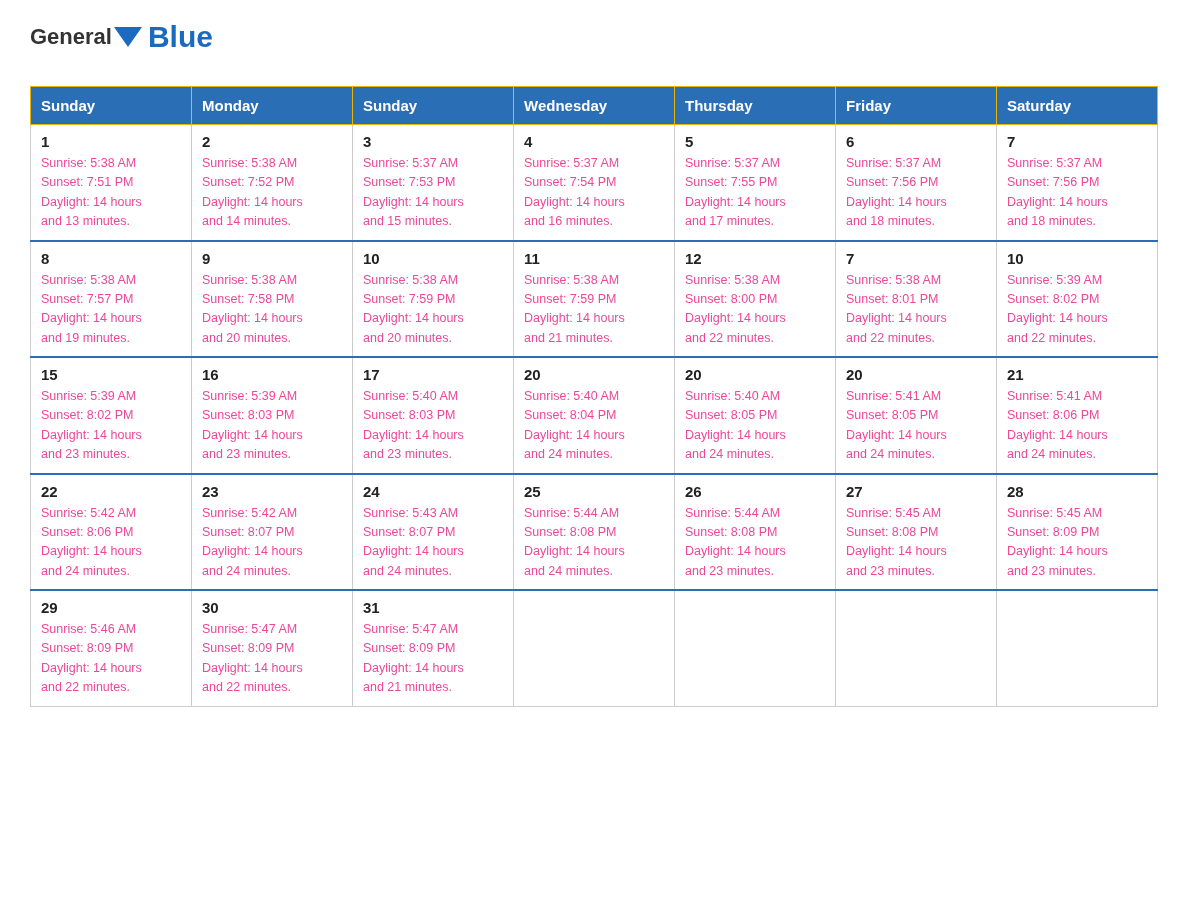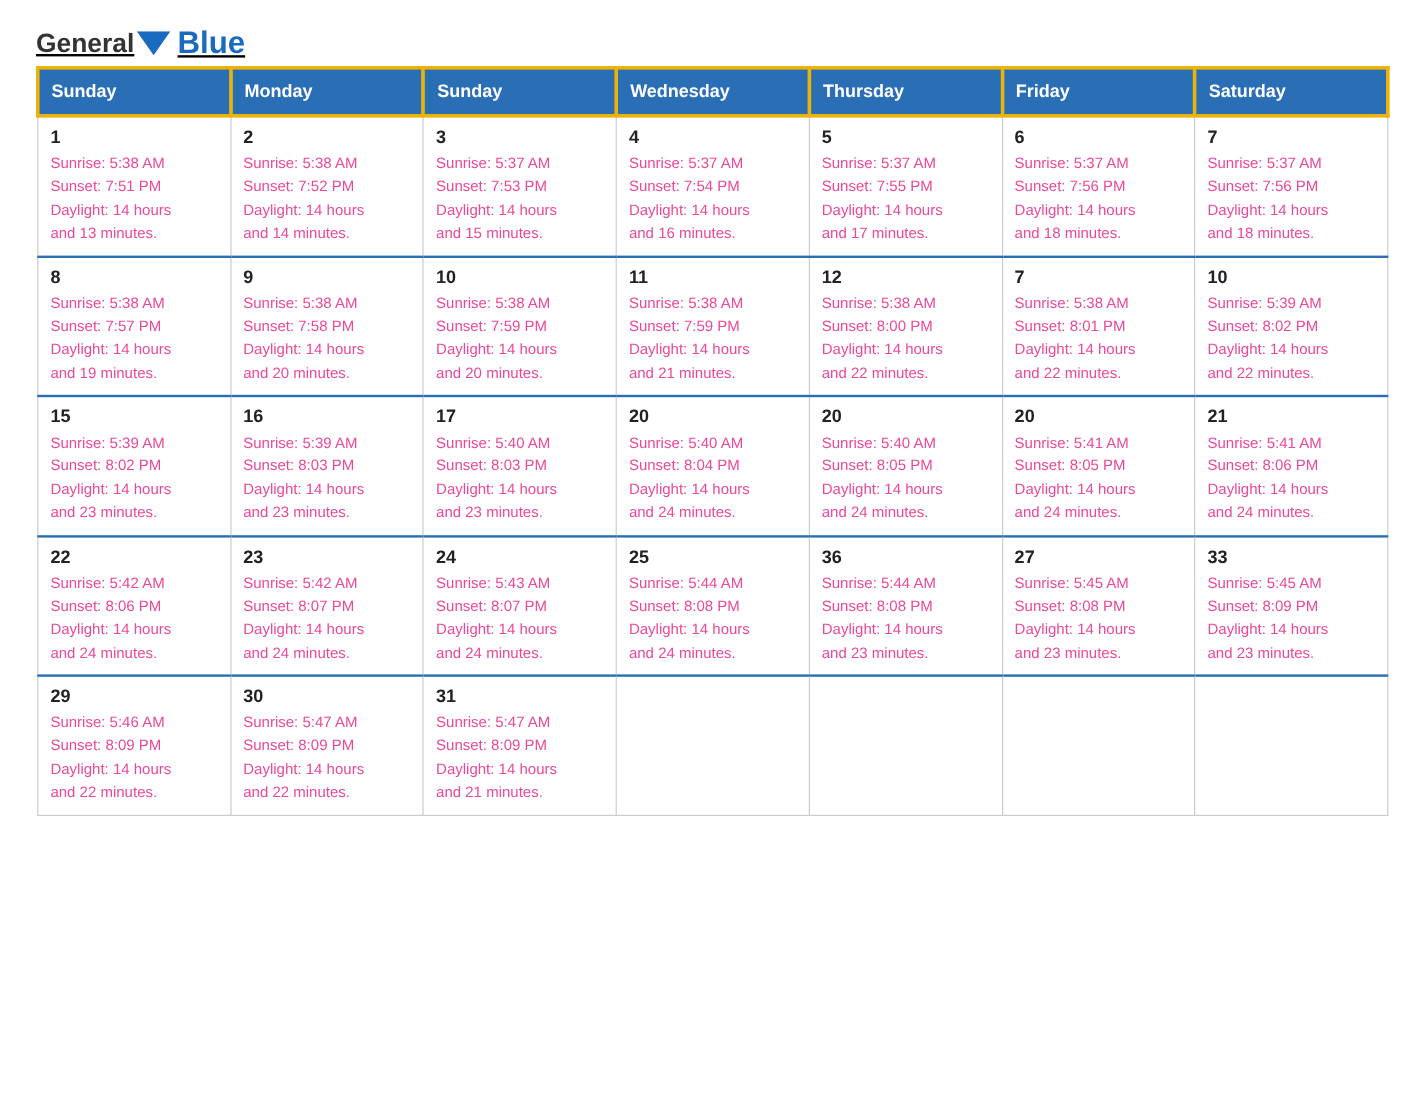--- a/index.html
+++ b/index.html
@@ -7,22 +7,21 @@
       font-family: Arial, sans-serif;
       background: #fff;
       width: 1188px;
       min-height: 918px;
       padding: 20px 30px;
     }
     .header {
       display: flex;
       justify-content: space-between;
       align-items: flex-end;
-      margin-bottom: 4px;
-      text-decoration: underline;
+      margin-bottom: 32px;
     }
     .logo {
       display: flex;
       align-items: center;
       gap: 0;
     }
     .title-block {
       text-align: right;
     }
     .month-year {
@@ -41,21 +40,21 @@
       border-collapse: collapse;
       border: 1px solid #888;
     }
     .calendar-table th {
       background-color: #2a6fb5;
       color: #fff;
       font-size: 15px;
       font-weight: bold;
       padding: 10px 10px;
       text-align: left;
-      border: 3px solid #eab308;
+      border: 1px solid #eab308;
     }
     .calendar-table td {
       vertical-align: top;
       padding: 8px 10px;
       border: 1px solid #ccc;
       width: calc(100% / 7);
       min-height: 100px;
       font-size: 13px;
       color: #333;
     }
@@ -81,21 +80,21 @@
 </head>
 <body>
 
 <div class="header">
   <div class="logo">
     <span style="font-size:22px;font-weight:bold;color:#333;">General</span>
       <svg width="28" height="20" viewBox="0 0 28 20" style="margin:0 2px;">
         <polygon points="0,0 28,0 14,20" fill="#1a6bbf"></polygon>
       </svg>
       <br>
-    <span style="font-size:26px;font-weight:bold;color:#1a6bbf;margin-left:4px;">Blue</span>
+    <span style="font-size:30px;font-weight:bold;color:#1a6bbf;margin-left:4px;">Blue</span>
   </div>
   <div class="title-block">
     <div class="month-year"></div>
     <div class="location"></div>
   </div>
 </div>
 
 <table class="calendar-table">
   <thead>
     <tr>
@@ -210,29 +209,29 @@
       </td>
         <td>
         <span class="day-number">24</span>
         <span class="day-info">Sunrise: 5:43 AM<br>Sunset: 8:07 PM<br>Daylight: 14 hours<br>and 24 minutes.</span>
       </td>
         <td>
         <span class="day-number">25</span>
         <span class="day-info">Sunrise: 5:44 AM<br>Sunset: 8:08 PM<br>Daylight: 14 hours<br>and 24 minutes.</span>
       </td>
         <td>
-        <span class="day-number">36</span>
+        <span class="day-number">26</span>
         <span class="day-info">Sunrise: 5:44 AM<br>Sunset: 8:08 PM<br>Daylight: 14 hours<br>and 23 minutes.</span>
       </td>
         <td>
         <span class="day-number">27</span>
         <span class="day-info">Sunrise: 5:45 AM<br>Sunset: 8:08 PM<br>Daylight: 14 hours<br>and 23 minutes.</span>
       </td>
         <td>
-        <span class="day-number">33</span>
+        <span class="day-number">28</span>
         <span class="day-info">Sunrise: 5:45 AM<br>Sunset: 8:09 PM<br>Daylight: 14 hours<br>and 23 minutes.</span>
       </td>
       </tr>
       <tr class="row-separator">
         <td>
         <span class="day-number">29</span>
         <span class="day-info">Sunrise: 5:46 AM<br>Sunset: 8:09 PM<br>Daylight: 14 hours<br>and 22 minutes.</span>
       </td>
         <td>
         <span class="day-number">30</span>

